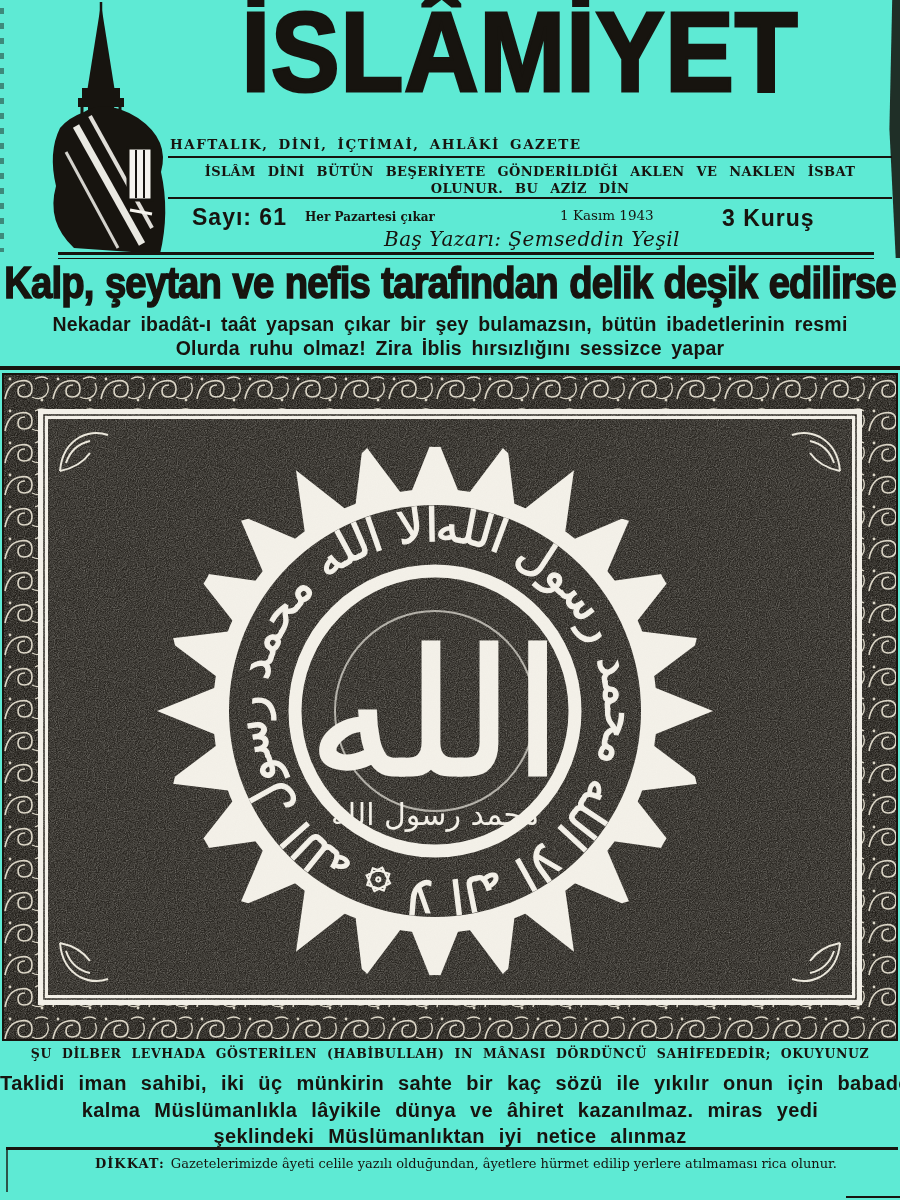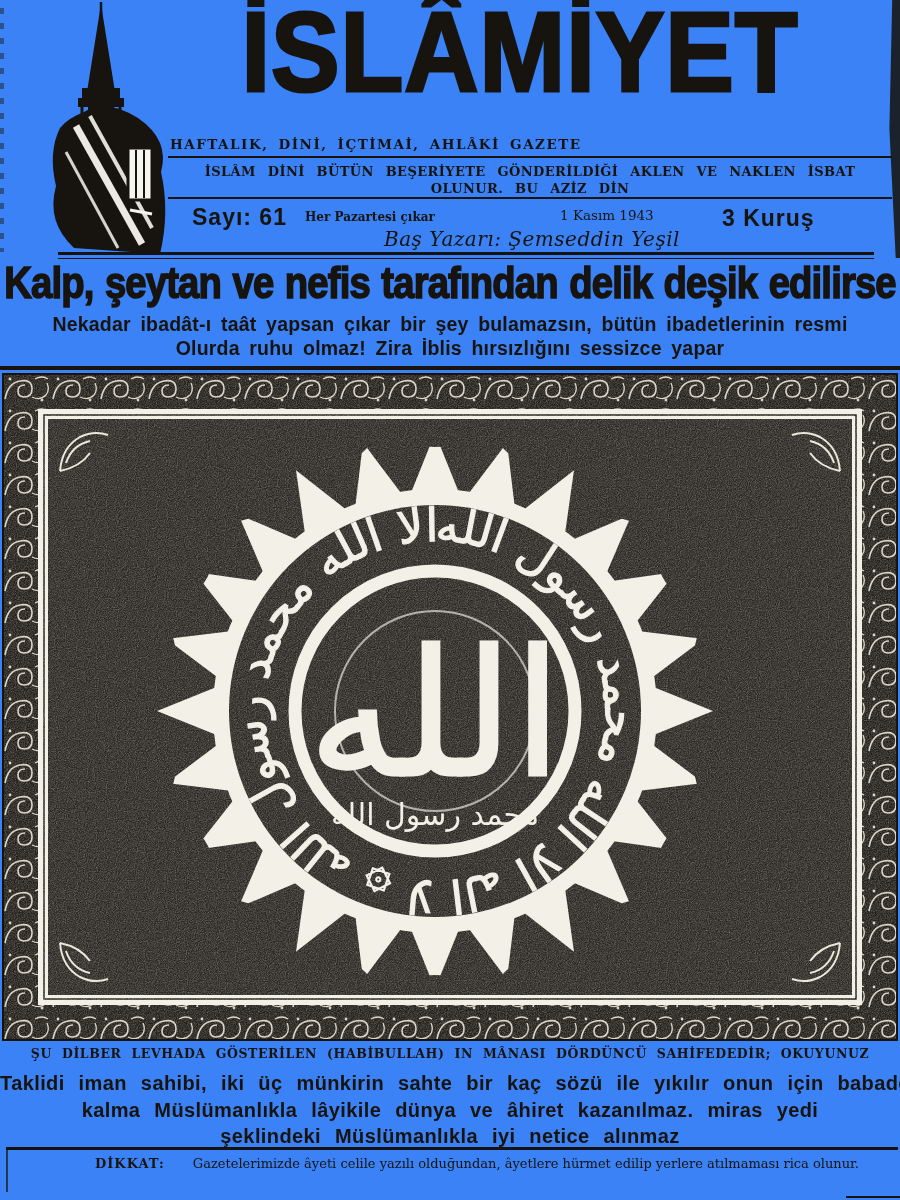--- a/index.html
+++ b/index.html
@@ -1,16 +1,16 @@
 <!DOCTYPE html>
 <html><head>
 <meta charset="utf-8">
 <style>
   html,body{margin:0;padding:0;background:#d8d6d0;}
-  .page{position:relative;width:900px;height:1200px;margin:0 auto;background:#3b82f6;
+  .page{position:relative;width:900px;height:1200px;margin:0 auto;background:#5eead4;
         overflow:hidden;font-family:"Liberation Sans",sans-serif;color:#17140f;}
   .abs{position:absolute;}
   .ink{color:#17140f;}
   .serif{font-family:"DejaVu Serif",serif;}
 
   
   .title{left:150px;top:-12px;width:740px;height:150px;text-align:center;
          font-size:106px;font-weight:bold;letter-spacing:1px;
          -webkit-text-stroke:3px #17140f;transform:scale(0.97,1.06);transform-origin:center top;
          white-space:nowrap;}
@@ -34,21 +34,21 @@
             letter-spacing:-1px;word-spacing:2px;-webkit-text-stroke:1.6px #17140f;}
   .subhead{left:0;width:900px;text-align:center;font-size:19.5px;font-weight:bold;
            letter-spacing:.2px;word-spacing:4px;white-space:nowrap;}
 
   
   .caption{left:0;top:1046px;width:900px;text-align:center;font-weight:bold;
            font-size:12.5px;letter-spacing:.6px;word-spacing:5px;}
   .lead{left:0;width:900px;text-align:center;font-size:20px;font-weight:bold;
         letter-spacing:.4px;word-spacing:8px;white-space:nowrap;}
   .notice{left:95px;top:1156px;width:770px;font-family:"DejaVu Serif",serif;font-size:13px;}
-  .notice b{margin-right:28px;letter-spacing:1px;}
+  .notice b{margin-right:6px;letter-spacing:1px;}
 
   .streak{right:-2px;top:0;width:14px;height:258px;background:#17140f;opacity:.88;
           clip-path:polygon(30% 0,100% 0,100% 100%,55% 100%,10% 50%);}
   .leftspeck{left:0;top:8px;width:4px;height:244px;opacity:.45;
              background:repeating-linear-gradient(180deg,#17140f 0 6px,transparent 6px 15px);}
   .tick{left:6px;top:1150px;width:2px;height:42px;background:#17140f;opacity:.7;}
   .brline{left:846px;top:1196px;width:54px;height:2px;background:#17140f;}
 </style>
 </head>
 <body>
@@ -195,20 +195,20 @@
       <use href="#flourish" transform="translate(54,614) scale(1,-1)"></use>
       <use href="#flourish" transform="translate(842,614) scale(-1,-1)"></use>
     </g>
 
     <rect x="2" y="2" width="892" height="664" filter="url(#grain)" opacity=".42"></rect>
   </svg>
 
   <div class="abs caption serif">ŞU DİLBER LEVHADA GÖSTERİLEN (HABİBULLAH) IN MÂNASI DÖRDÜNCÜ SAHİFEDEDİR; OKUYUNUZ</div>
   <div class="abs lead" style="top:1072px;">Taklidi iman sahibi, iki üç münkirin sahte bir kaç sözü ile yıkılır onun için babaden</div>
   <div class="abs lead" style="top:1099px;">kalma Müslümanlıkla lâyikile dünya ve âhiret kazanılmaz. miras yedi</div>
-  <div class="abs lead" style="top:1125px;">şeklindeki Müslümanlıkla iyi netice alınmaz</div>
+  <div class="abs lead" style="top:1125px;">şeklindeki Müslümanlıktan iyi netice alınmaz</div>
 
   <div class="abs rule" style="left:6px;top:1147px;width:892px;height:3px;"></div>
   <div class="abs notice"><b>DİKKAT:</b><span>Gazetelerimizde âyeti celile yazılı olduğundan, âyetlere hürmet edilip yerlere atılmaması rica olunur.</span></div>
 
   <div class="abs tick"></div>
   <div class="abs brline"></div>
 </div>
 
 </body></html>

